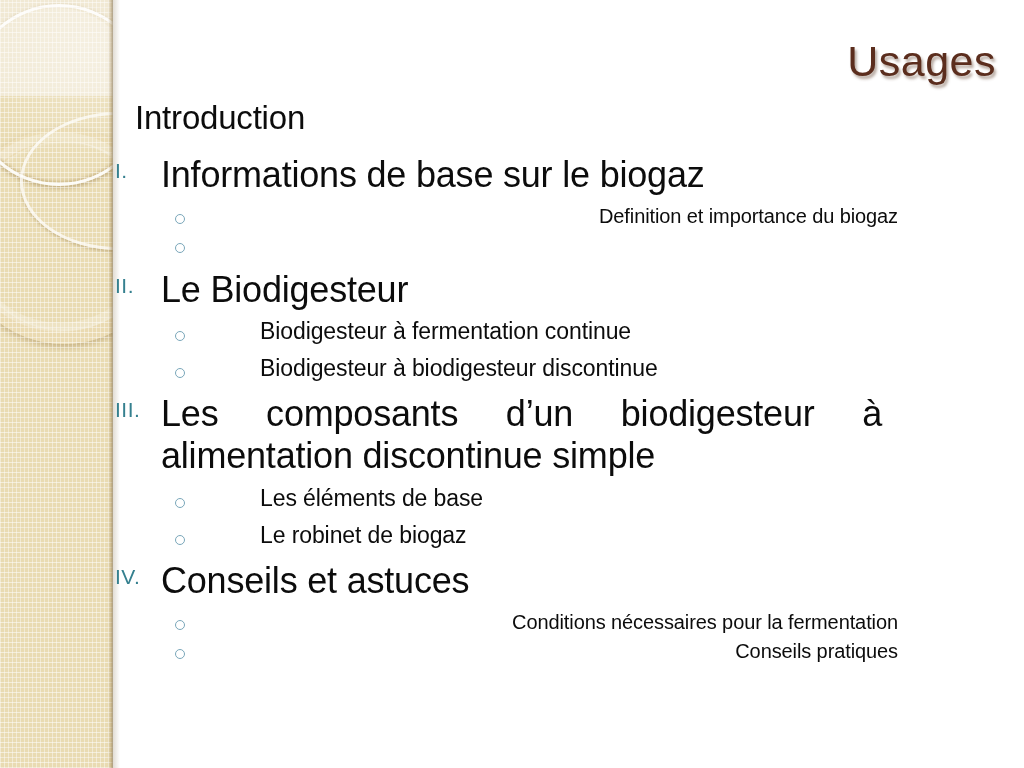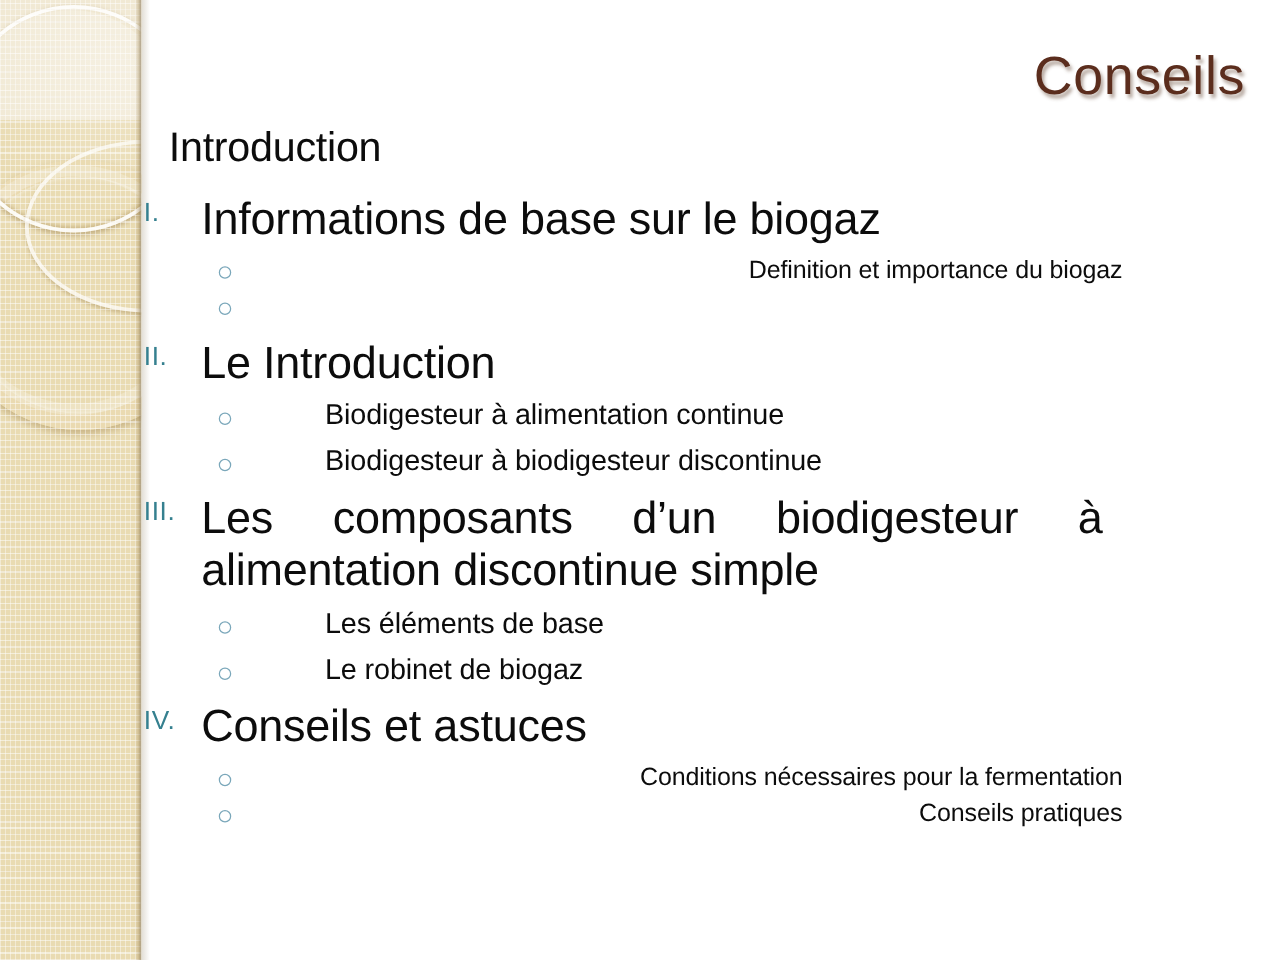--- a/index.html
+++ b/index.html
@@ -143,21 +143,21 @@
   <div class="ring ring-thin-fill"></div>
   <div class="ring ring-thick"></div>
   <div class="ring ring-thick-hl"></div>
   <div class="ring ring-thin"></div>
   <div class="ring ring-arc"></div>
   <div class="band-tex"></div>
   <div class="band-edge"></div>
 </div>
 <div class="band-shadow"></div>
 
-<div class="title">Conseils</div>
+<div class="title">Usages</div>
 
 <div class="content">
 
   <div class="l1-plain">Introduction</div>
 
   <div class="sp-a"></div>
 
   <div class="l1">
     <div class="num">I.</div>
     <div class="l1-text">Informations de base sur le biogaz</div>
@@ -169,26 +169,26 @@
   </div>
   <div class="sp-d"></div>
   <div class="l2 s-sm">
     <div class="dot"><span></span></div>
   </div>
 
   <div class="sp-b"></div>
 
   <div class="l1">
     <div class="num">II.</div>
-    <div class="l1-text">Le Introduction</div>
-  </div>
-  <div class="sp-c"></div>
-  <div class="l2 s-md">
-    <div class="dot"><span></span></div>
-    <div class="l2-text">Biodigesteur à alimentation continue</div>
+    <div class="l1-text">Le Biodigesteur</div>
+  </div>
+  <div class="sp-c"></div>
+  <div class="l2 s-md">
+    <div class="dot"><span></span></div>
+    <div class="l2-text">Biodigesteur à fermentation continue</div>
   </div>
   <div class="sp-e"></div>
   <div class="l2 s-md">
     <div class="dot"><span></span></div>
     <div class="l2-text">Biodigesteur à biodigesteur discontinue</div>
   </div>
 
   <div class="sp-b"></div>
 
   <div class="l1">

